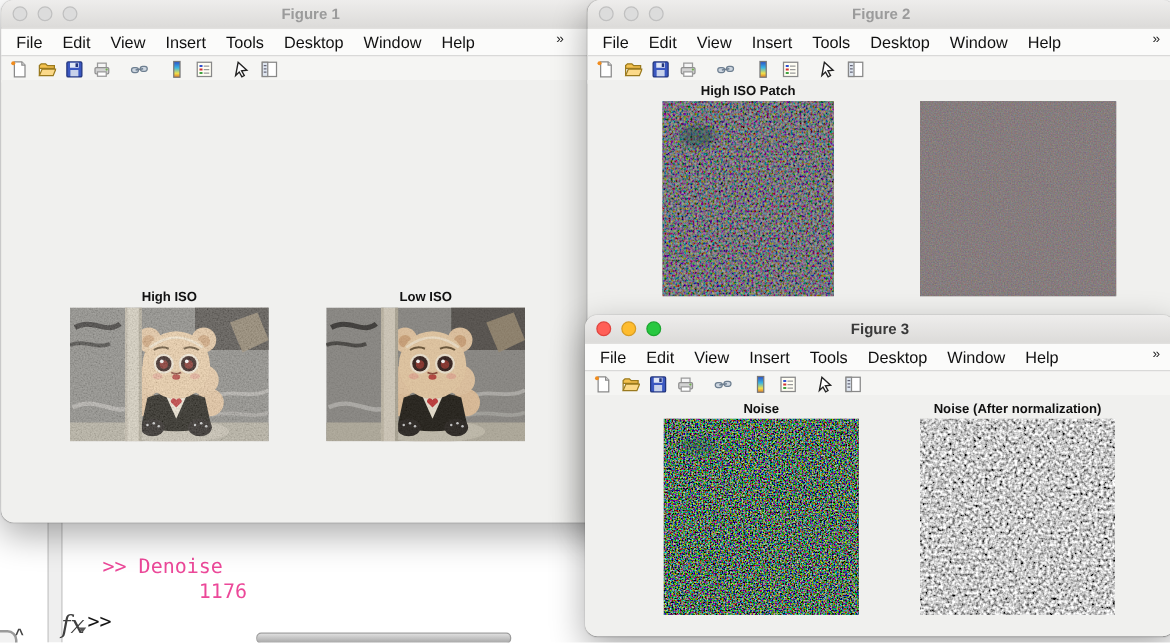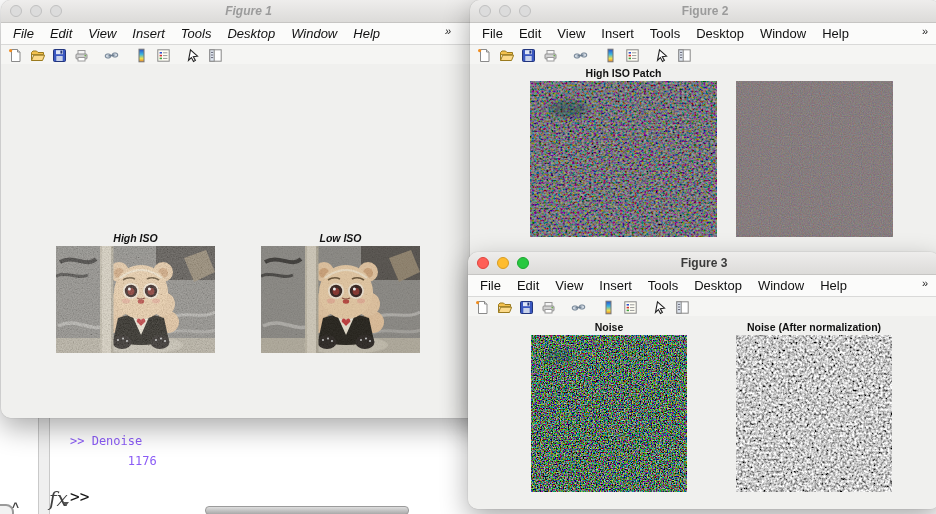--- a/index.html
+++ b/index.html
@@ -2,22 +2,22 @@
 <html><head>
 <meta charset="utf-8">
 <style>
   html,body{margin:0;padding:0;}
   body{width:936px;height:514px;position:relative;overflow:hidden;background:#ffffff;
        font-family:"Liberation Sans",sans-serif;}
   
   .desktop{position:absolute;inset:0;background:#ffffff;}
   .cw-divider{position:absolute;left:38px;top:405px;width:10px;height:109px;background:#efefef;
               border-left:1px solid #c9c9c9;border-right:1px solid #c9c9c9;}
-  .cw-text{position:absolute;left:70px;top:431px;margin:0;
-           font-family:"DejaVu Sans Mono",monospace;font-size:12px;line-height:20px;color:#8b5cf6;}
+  .cw-text{position:absolute;left:70px;top:431px;margin:12px;
+           font-family:"DejaVu Sans Mono",monospace;font-size:16px;line-height:20px;color:#ec4899;}
   .cw-promptrow{position:absolute;left:49px;top:487px;height:20px;}
   .fx{font-family:"DejaVu Serif",serif;font-style:italic;font-size:20px;color:#404040;}
   .fx-caret{position:absolute;left:14px;top:15px;width:0;height:0;border-left:3px solid transparent;
             border-right:3px solid transparent;border-top:4px solid #555;}
   .cw-prompt{position:absolute;left:21px;top:0;font-family:"DejaVu Sans Mono",monospace;
              font-size:16px;color:#141414;}
   .cw-hscroll{position:absolute;left:205px;top:506px;width:202px;height:7px;border-radius:4px;
               background:linear-gradient(#dedede,#a9a9a9);border:1px solid #9b9b9b;}
   .cw-chevron{position:absolute;left:12px;top:500px;font-size:12px;font-weight:bold;color:#444;}
   .cw-cornerbtn{position:absolute;left:-12px;top:504px;width:22px;height:22px;border:2px solid #9a9a9a;
@@ -46,21 +46,21 @@
   .tbtn.gap{margin-left:8px;}
   .tico{width:15px;height:15px;display:block;}
   .fig-content{position:absolute;left:0;right:0;top:64px;bottom:0;background:#f0f0ee;
                border-radius:0 0 10px 10px;overflow:hidden;}
   .axes{position:absolute;}
   .axes-title{position:absolute;left:-20px;right:-20px;top:-14px;text-align:center;
               font-size:10.5px;font-weight:bold;color:#111;}
   .photo,.patch{position:absolute;inset:0;width:100%;height:100%;display:block;}
   .iso-low{filter:brightness(.93) contrast(1.04) saturate(1.05);}
   
-  #fig1{left:1px;top:0;width:495px;height:418px;font-style:italic;}
+  #fig1{left:1px;top:0;width:495px;height:418px;}
   #fig2{left:470px;top:0;width:470px;height:420px;}
   #fig3{left:468px;top:252px;width:472px;height:257px;z-index:5;}
   #fig1 .menu-overflow{left:444px;}
   #fig2 .menu-overflow{left:452px;}
   #fig3 .menu-overflow{left:454px;}
 </style>
 </head>
 <body>
 
 <svg width="0" height="0" style="position:absolute" aria-hidden="true">
@@ -391,21 +391,21 @@
           <use href="#icoArrow"></use>
         </svg>
       </button>
     <button class="tbtn">
         <svg class="tico">
           <use href="#icoPanel"></use>
         </svg>
       </button>
   </div>
   <div class="fig-content">
-    <div class="axes" style="left:60px;top:17px;width:187px;height:156px;">
+    <div class="axes" style="left:60px;top:17px;width:137px;height:156px;">
       <div class="axes-title">High ISO Patch</div>
       <svg class="patch" viewBox="0 0 157 156" preserveAspectRatio="none">
         <rect width="157" height="156" fill="#2d2a29"></rect>
         <rect width="157" height="156" filter="url(#fHighPatch)"></rect>
         <ellipse cx="32" cy="28" rx="16" ry="9" fill="#1d4a44" opacity=".45" filter="url(#fBlur3)"></ellipse>
       </svg>
     </div>
     <div class="axes" style="left:266px;top:17px;width:157px;height:156px;">
       <svg class="patch" viewBox="0 0 157 156" preserveAspectRatio="none">
         <rect width="157" height="156" fill="#373233"></rect>

